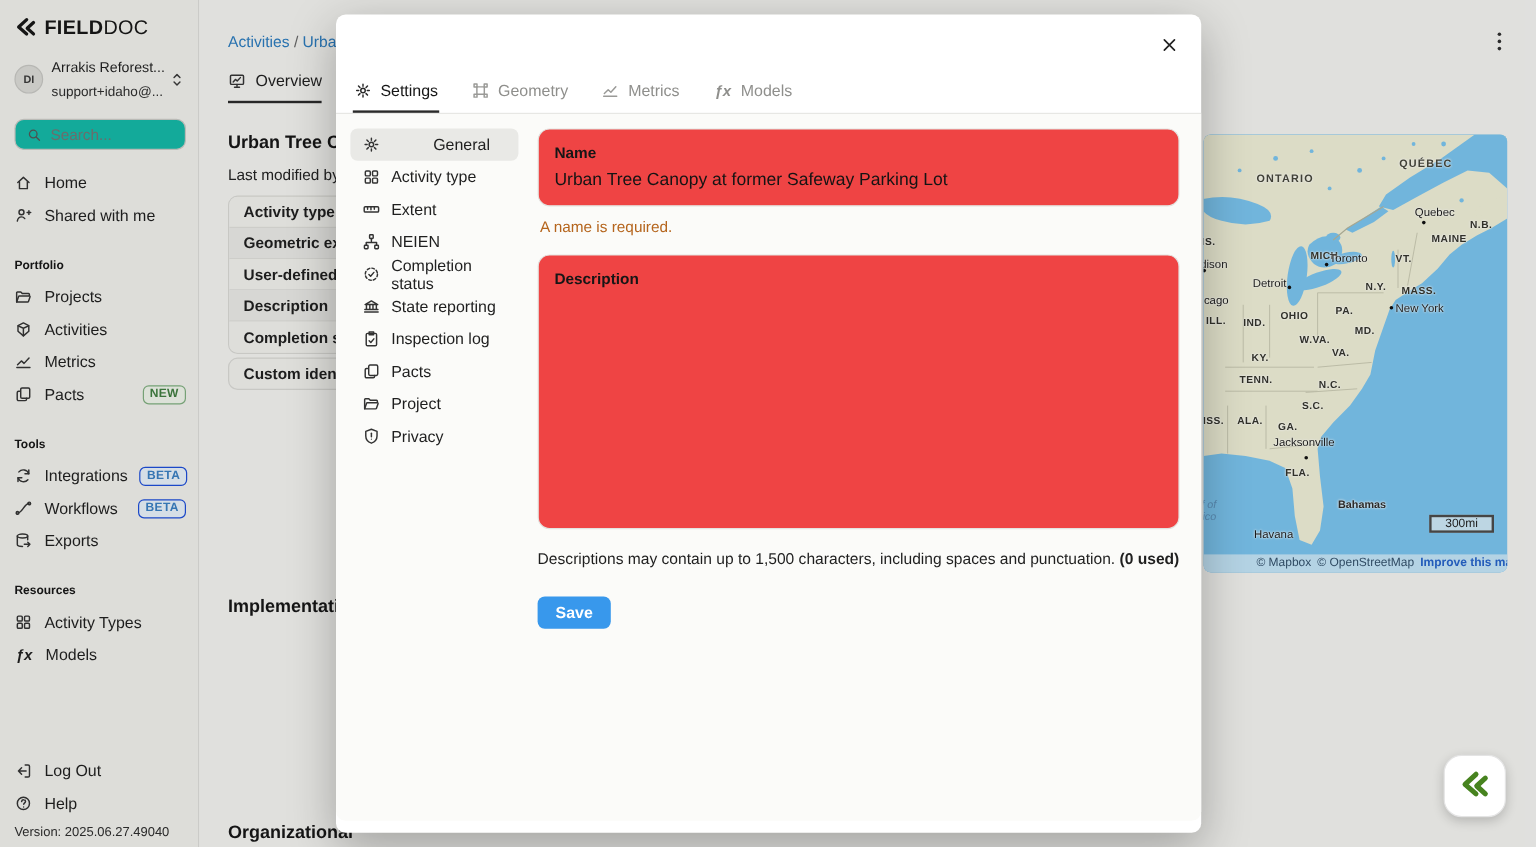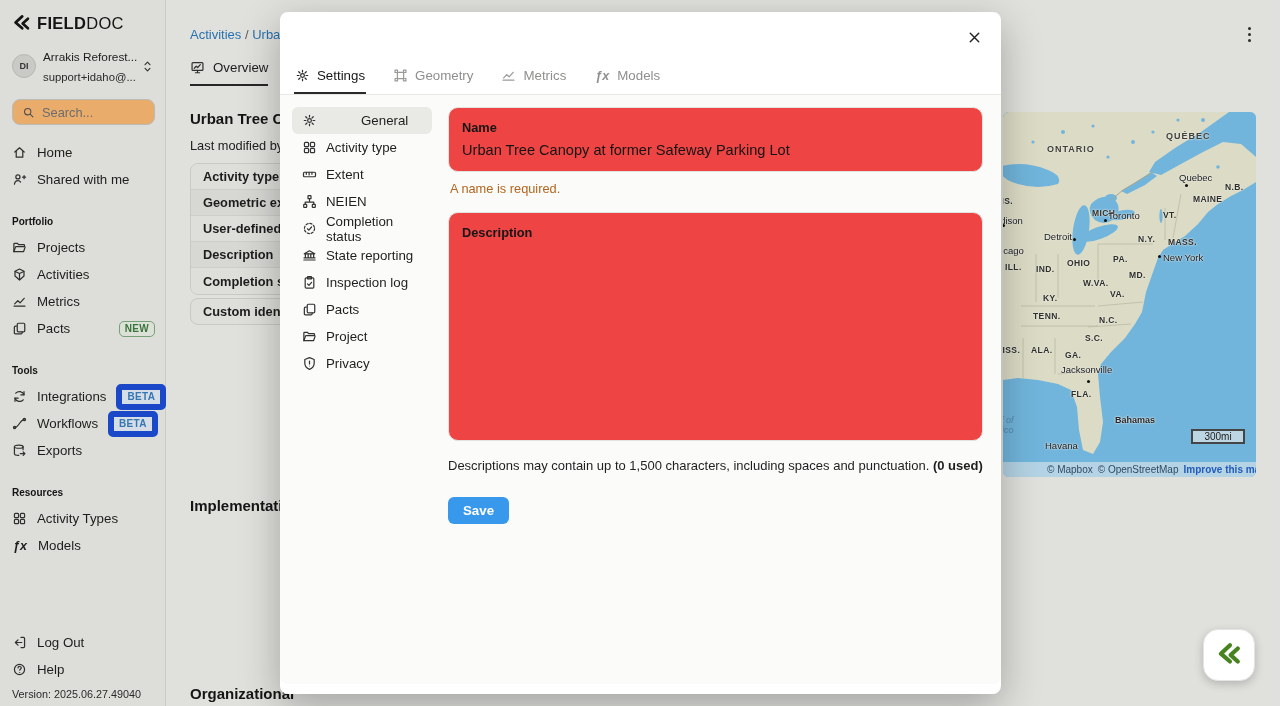--- a/index.html
+++ b/index.html
@@ -15,29 +15,29 @@
 .brand { display:flex; align-items:center; gap:6px; color:#161616; }
 .brand .ic { width:19px; height:19px; stroke-width:2.3; }
 .brand-bold { font-weight:800; font-size:16.5px; letter-spacing:.3px; }
 .brand-light { font-weight:400; font-size:16.5px; letter-spacing:.3px; }
 .userrow { display:flex; align-items:center; gap:7px; margin-top:13px; }
 .avatar { width:24px; height:24px; border-radius:50%; background:#d9d9d5; border:1px solid #c6c6c2; color:#3a3a3a; font-size:9px; font-weight:700; display:flex; align-items:center; justify-content:center; flex:none; }
 .utxt { flex:1; min-width:0; line-height:1.25; }
 .uname { font-size:11.8px; font-weight:500; color:#1f1f1f; white-space:nowrap; overflow:hidden; }
 .uemail { font-size:11.3px; color:#2e2e2e; white-space:nowrap; overflow:hidden; }
 .updown { color:#3a3a3a; }
-.searchbox { margin-top:13px; height:26px; border:1px solid #c9c9c5; border-radius:8px; background:#fdba74; display:flex; align-items:center; gap:7px; padding:0 9px; color:#555; }
+.searchbox { margin-top:13px; height:26px; border:1px solid #c9c9c5; border-radius:8px; background:#14b8a6; display:flex; align-items:center; gap:7px; padding:0 9px; color:#555; }
 .searchbox input { border:none; outline:none; background:transparent; font-size:12.8px; color:#444; width:100px; font-family:inherit; }
 .snav { list-style:none; margin-top:14px; }
 .snav li { display:flex; align-items:center; gap:10px; height:27px; font-size:13.3px; color:#1f1f1f; cursor:pointer; }
 .snav .ic { color:#333; }
 .sectitle { font-size:10px; font-weight:700; color:#161616; margin-top:17px; height:22px; display:flex; align-items:center; }
 .badge { margin-left:auto; font-size:10px; font-weight:700; padding:1px 5px 2px; border-radius:5px; letter-spacing:.3px; }
 .badge.new { color:#3f7d3f; border:1px solid #7fae7f; background:#eef3ea; }
-.badge.beta { color:#3a7fc2; border:6px solid #1d4ed8; background:#e7f0f9;text-align:center; }
+.badge.beta { color:#3a7fc2; border:1px solid #1d4ed8; background:#e7f0f9;text-align:center; }
 .sfoot { position:absolute; left:12px; right:10px; bottom:6px; }
 .sfoot .ver { font-size:10.8px; color:#2d2d2d; margin-top:5px; }
 
 
 .page { position:absolute; left:166px; top:0; right:0; bottom:0; background:#f2f2ef; z-index:1; }
 .crumb { position:absolute; left:24px; top:27px; font-size:13px; color:#666; }
 .crumb a { color:#2b7bbd; text-decoration:none; cursor:pointer; }
 .ptabs { position:absolute; left:24px; top:60px; display:flex; gap:34px; }
 .ptab { display:flex; align-items:center; gap:8px; font-size:13.3px; color:#1f1f1f; padding-bottom:9px; border-bottom:2px solid #2a2a2a; }
 .ptab .ic { color:#333; }

